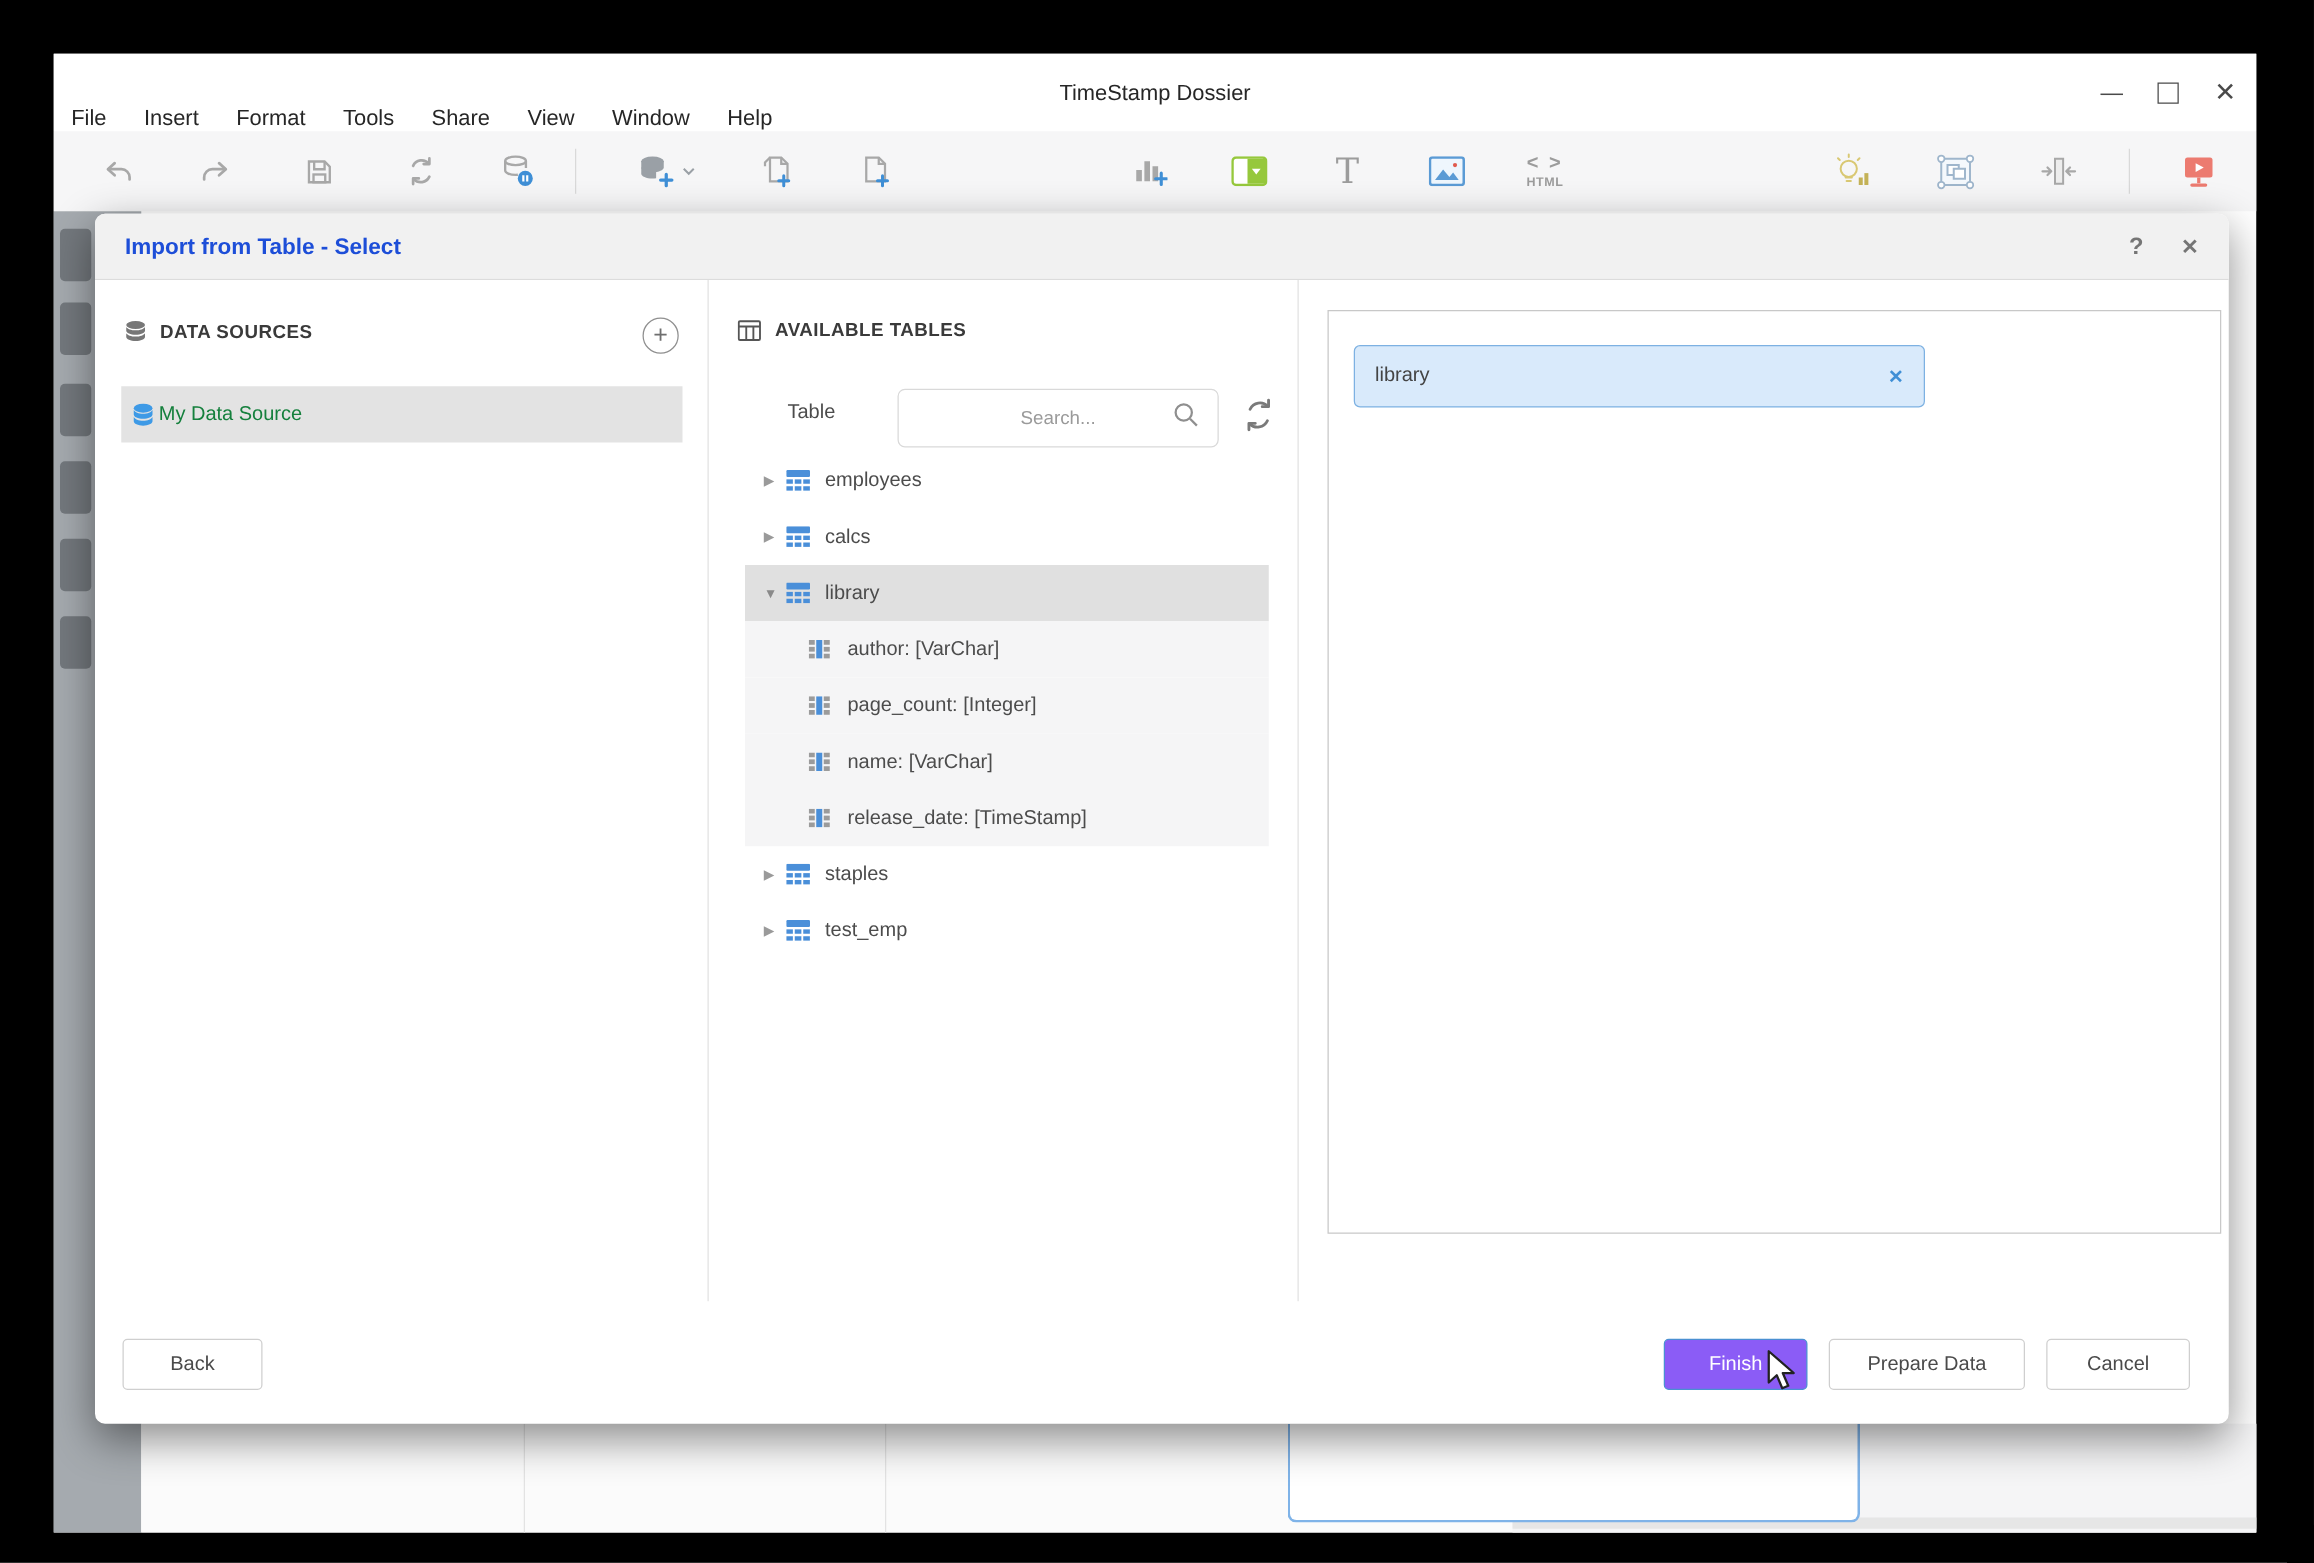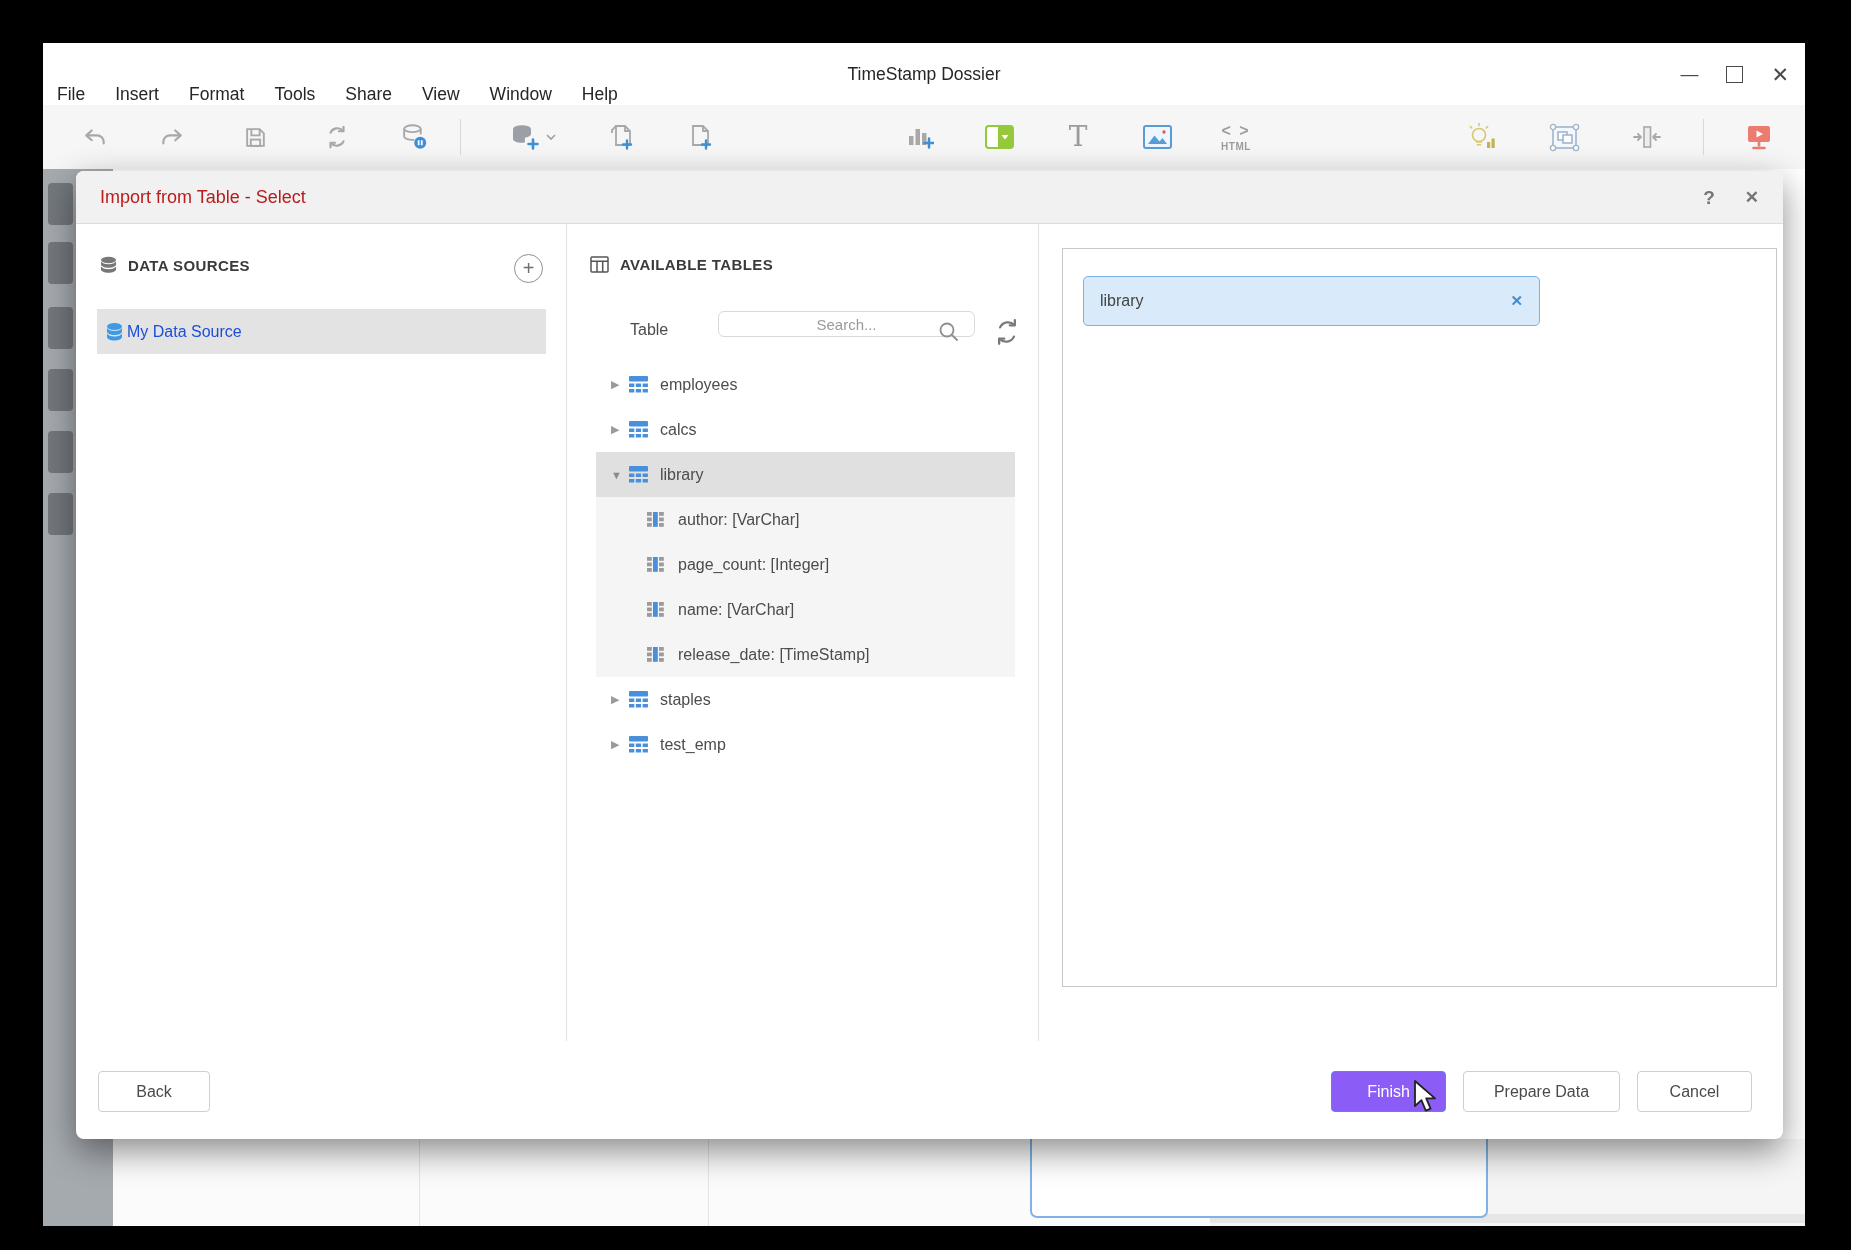--- a/index.html
+++ b/index.html
@@ -32,34 +32,34 @@
   .strip-btn { position:absolute; left:5px; width:25px; height:42px; border-radius:4px; background:#73787d; }
   .bottom-panel { position:absolute; left:70px; top:1096px; width:1692px; height:87px; background:#fbfbfb; }
   .bp-div { position:absolute; top:0; width:1px; height:87px; background:#e3e3e3; }
   .bp-right { position:absolute; left:1097px; top:0; width:595px; height:87px; background:#f5f5f6; }
   .bp-graybar { position:absolute; left:1097px; top:75px; width:595px; height:9px; background:#e6e6e6; }
   .blue-box { position:absolute; left:987px; top:1096px; width:458px; height:79px; background:#fff; border:2px solid #7fb3e8; border-top:none; border-radius:0 0 7px 7px; }
 
   
   .dialog { position:absolute; left:33px; top:128px; width:1707px; height:968px; background:#fff; border-radius:8px; box-shadow:0 12px 34px rgba(0,0,0,.45); }
   .dlg-header { position:absolute; left:0; top:0; width:100%; height:53px; background:#f1f1f1; border-bottom:1px solid #dcdcdc; border-radius:8px 8px 0 0; display:flex; align-items:center; }
-  .dlg-title { margin-left:24px; font-size:18px; font-weight:normal; color:#b91c1c; }
+  .dlg-title { margin-left:24px; font-size:18px; font-weight:bold; color:#1d4ed8; }
   .dlg-hbtns { position:absolute; right:24px; top:0; height:53px; display:flex; align-items:center; gap:30px; }
   .dlg-help { font-size:19px; font-weight:bold; color:#757575; }
   .dlg-close { font-size:17px; font-weight:bold; color:#757575; }
   .vdiv { position:absolute; top:53px; width:1px; height:817px; background:#e2e2e2; }
 
   .sec-header { position:absolute; display:flex; align-items:center; gap:11px; font-size:15px; font-weight:bold; color:#3a3a3a; letter-spacing:.4px; }
   .plus-circle { position:absolute; left:438px; top:83px; width:29px; height:29px; border:1.5px solid #8f8f8f; border-radius:50%; display:flex; align-items:center; justify-content:center; font-size:20px; font-weight:300; color:#6f6f6f; }
 
   .ds-item { position:absolute; left:21px; top:138px; width:449px; height:45px; background:#e3e3e3; display:flex; align-items:center; }
-  .ds-item .lbl { font-size:16px; color:#1d4ed8; margin-left:4px;text-align:center; }
+  .ds-item .lbl { font-size:16px; color:#15803d; margin-left:4px;text-align:center; }
 
   .table-label { position:absolute; left:514px; top:150px; font-size:16px; color:#4c4c4c;margin-left:40px; }
-  .search-box { position:absolute; left:642px; top:140px; width:257px; height:26px; border:1px solid #d9d9d9; border-radius:6px; background:#fff; }
+  .search-box { position:absolute; left:642px; top:140px; width:257px; height:47px; border:1px solid #d9d9d9; border-radius:6px; background:#fff; }
   .search-box input { width:100%; height:100%; border:none; outline:none; background:transparent; text-align:center; font-size:15px; color:#555; font-family:"Liberation Sans", sans-serif; }
   .search-box input::placeholder { color:#9a9a9a; }
   .search-mag { position:absolute; right:14px; top:9px; }
   .tree-refresh { position:absolute; left:916px; top:146px; }
 
   .tree { position:absolute; left:490px; top:191px; width:472px; }
   .trow { position:relative; margin-left:30px; width:419px; height:45px; display:flex; align-items:center; }
   .trow .tri { width:14px; margin-left:15px; font-size:11px; color:#9a9a9a; flex:none; }
   .trow .tri.exp { color:#8a8a8a; }
   .trow .ticon { margin-left:4px; margin-right:12px; flex:none; display:flex; }

